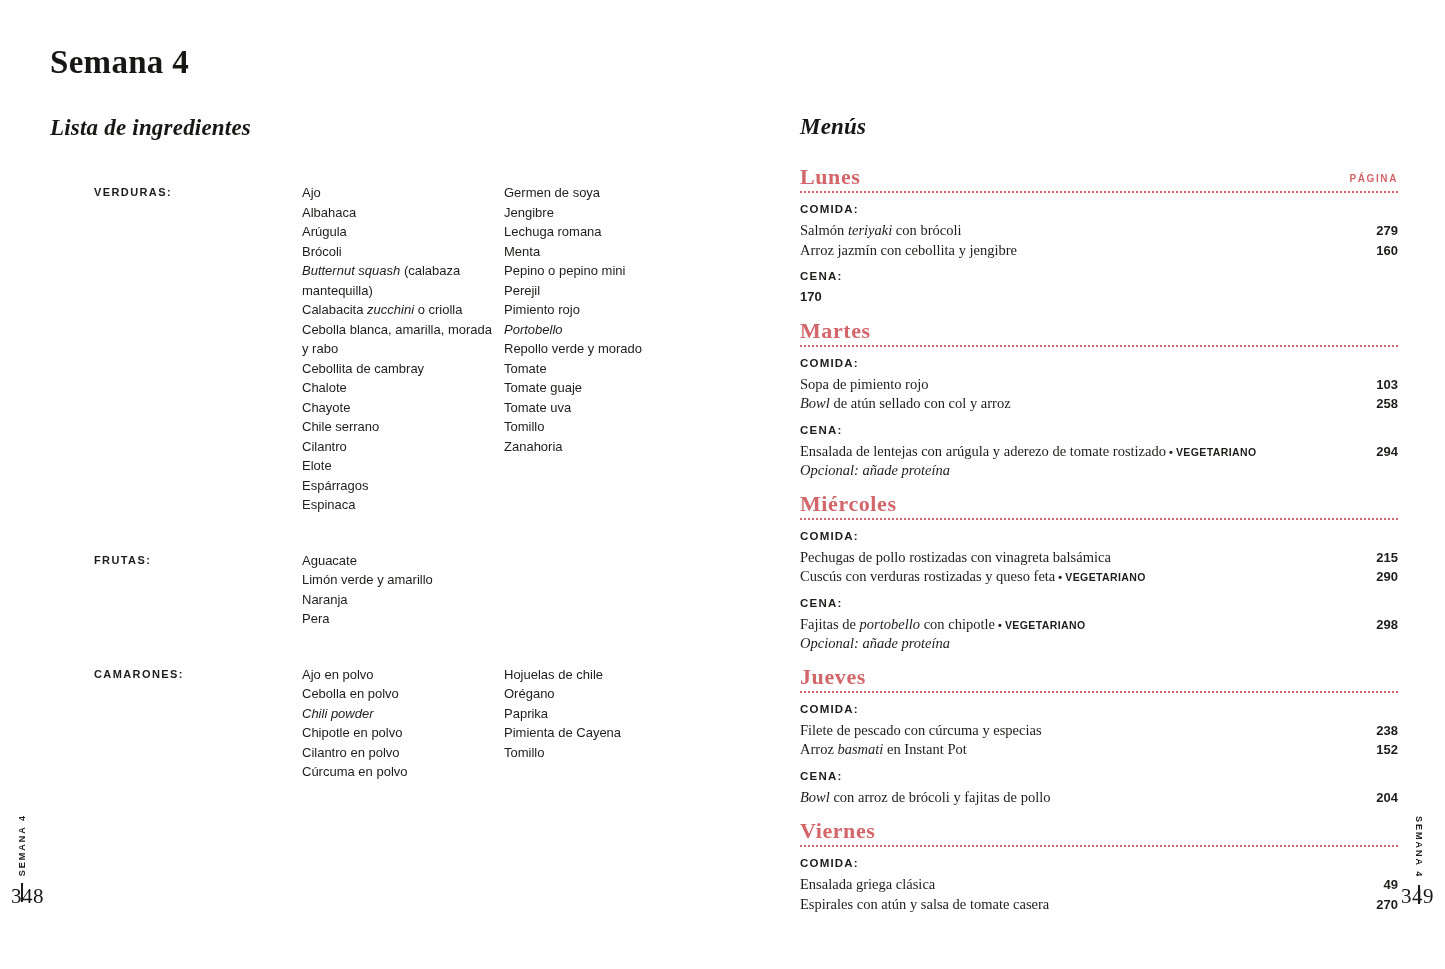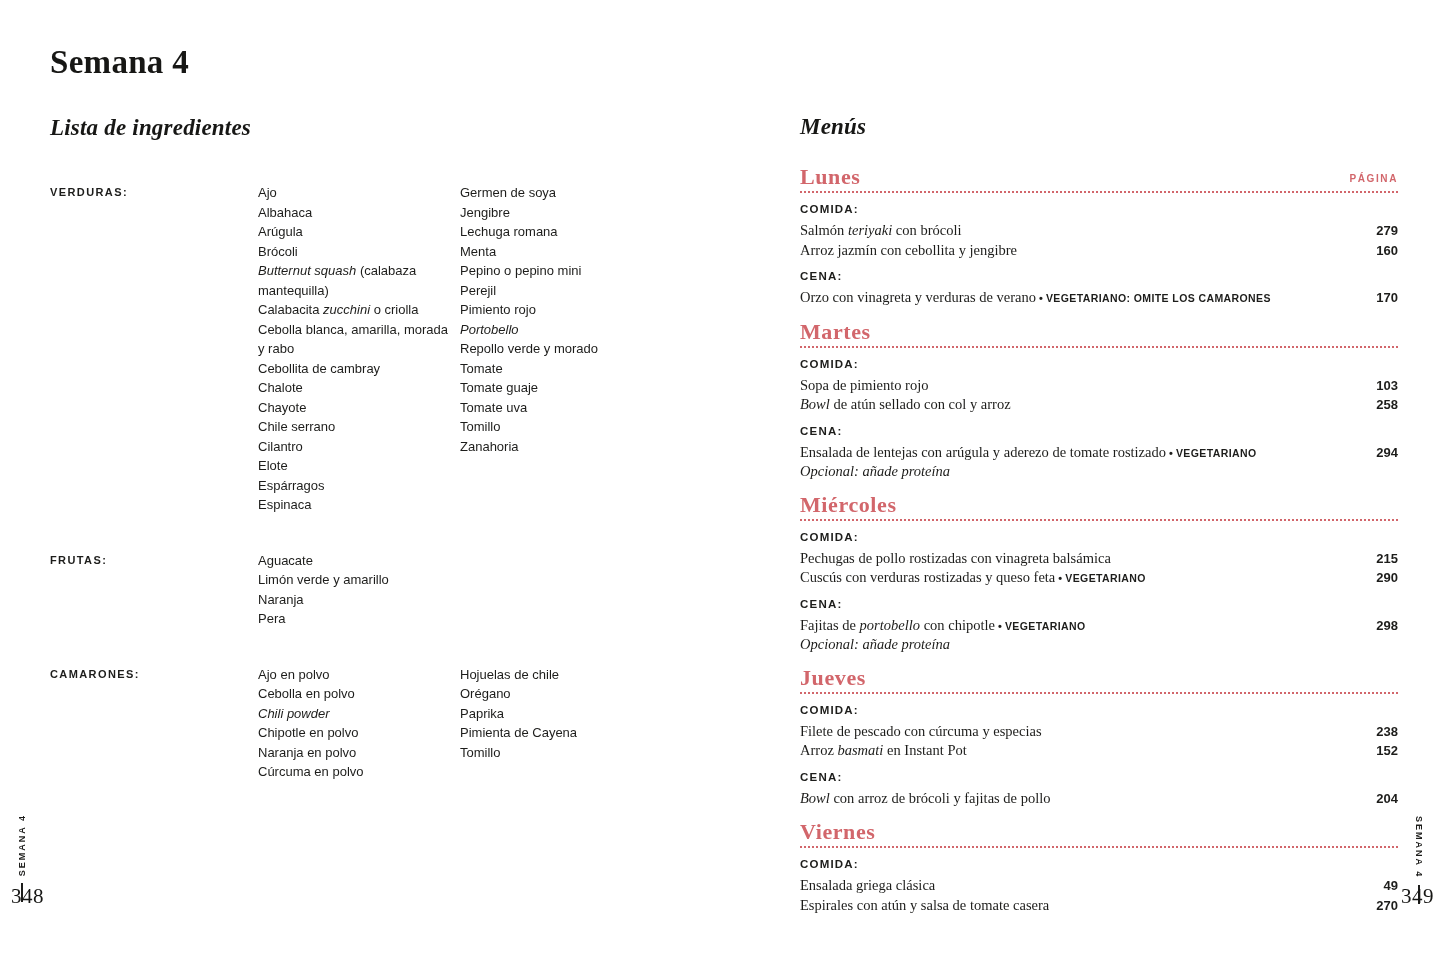--- a/index.html
+++ b/index.html
@@ -15,21 +15,21 @@
     font-family:"Liberation Serif","DejaVu Serif",serif;
     font-size:33px;line-height:40px;font-weight:700;letter-spacing:.3px;
     margin:0 0 31px 0;color:#171715;
   }
   .list-heading,.menus-heading{
     font-family:"Liberation Serif","DejaVu Serif",serif;
     font-style:italic;font-weight:700;font-size:23px;line-height:30px;
     margin:0;color:#171715;letter-spacing:.2px;
   }
   .list-heading{margin-bottom:40px;}
-  .ing-section{display:flex;align-items:flex-start;margin-bottom:36px;}
+  .ing-section{display:flex;align-items:flex-start;margin-bottom:36px;margin-left:44px;}
   .ing-label{
     width:208px;flex:0 0 208px;font-size:11px;font-weight:700;
     letter-spacing:1.4px;line-height:19.5px;color:#1d1d1b;
   }
   .ing-col{width:202px;flex:0 0 202px;}
   .ing-col.col2{width:240px;flex:0 0 240px;}
   .ing-item{font-size:13px;line-height:19.5px;color:#1d1d1b;}
 
   
   .page-right{position:absolute;left:800px;top:112px;width:598px;}
@@ -145,21 +145,21 @@
           </div>
           <div class="ing-col col2"></div>
         </div>
         <div class="ing-section">
           <div class="ing-label">CAMARONES:</div>
           <div class="ing-col col1">
             <div class="ing-item">Ajo en polvo</div>
             <div class="ing-item">Cebolla en polvo</div>
             <div class="ing-item"><i>Chili powder</i></div>
             <div class="ing-item">Chipotle en polvo</div>
-            <div class="ing-item">Naranja en polvo</div>
+            <div class="ing-item">Cilantro en polvo</div>
             <div class="ing-item">Cúrcuma en polvo</div>
           </div>
           <div class="ing-col col2">
             <div class="ing-item">Hojuelas de chile</div>
             <div class="ing-item">Orégano</div>
             <div class="ing-item">Paprika</div>
             <div class="ing-item">Pimienta de Cayena</div>
             <div class="ing-item">Tomillo</div>
           </div>
         </div>
@@ -181,21 +181,20 @@
               <span class="dish-page">279</span>
             </div>
             <div class="dish-row">
               <span class="dish-name">Arroz jazmín con cebollita y jengibre</span>
               <span class="dish-page">160</span>
             </div>
           </div>
           <div class="meal">
             <div class="meal-label">CENA:</div>
             <div class="dish-row">
-              <span class="dish-name">Orzo con vinagreta y verduras de verano<span class="veg-sep"> • </span><span class="veg-tag">VEGETARIANO: OMITE LOS CAMARONES</span></span>
               <span class="dish-page">170</span>
             </div>
           </div>
         </section>
         <section class="day">
           <div class="day-header">
             <span class="day-name">Martes</span>
           </div>
           <div class="meal">
             <div class="meal-label">COMIDA:</div>

